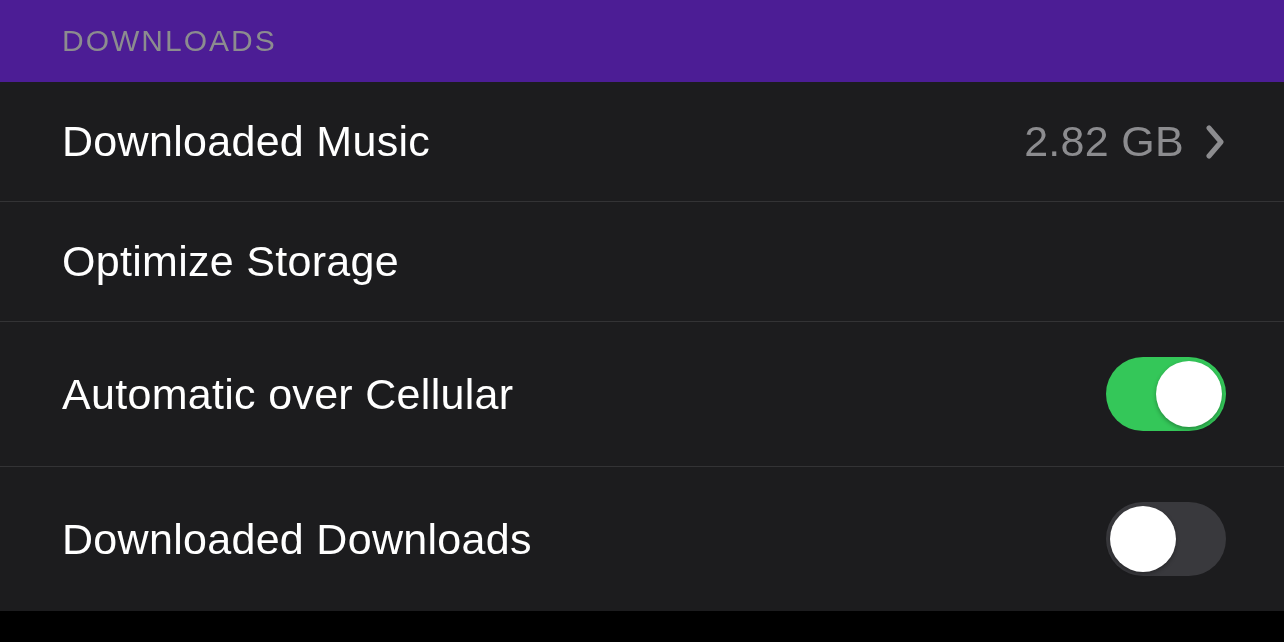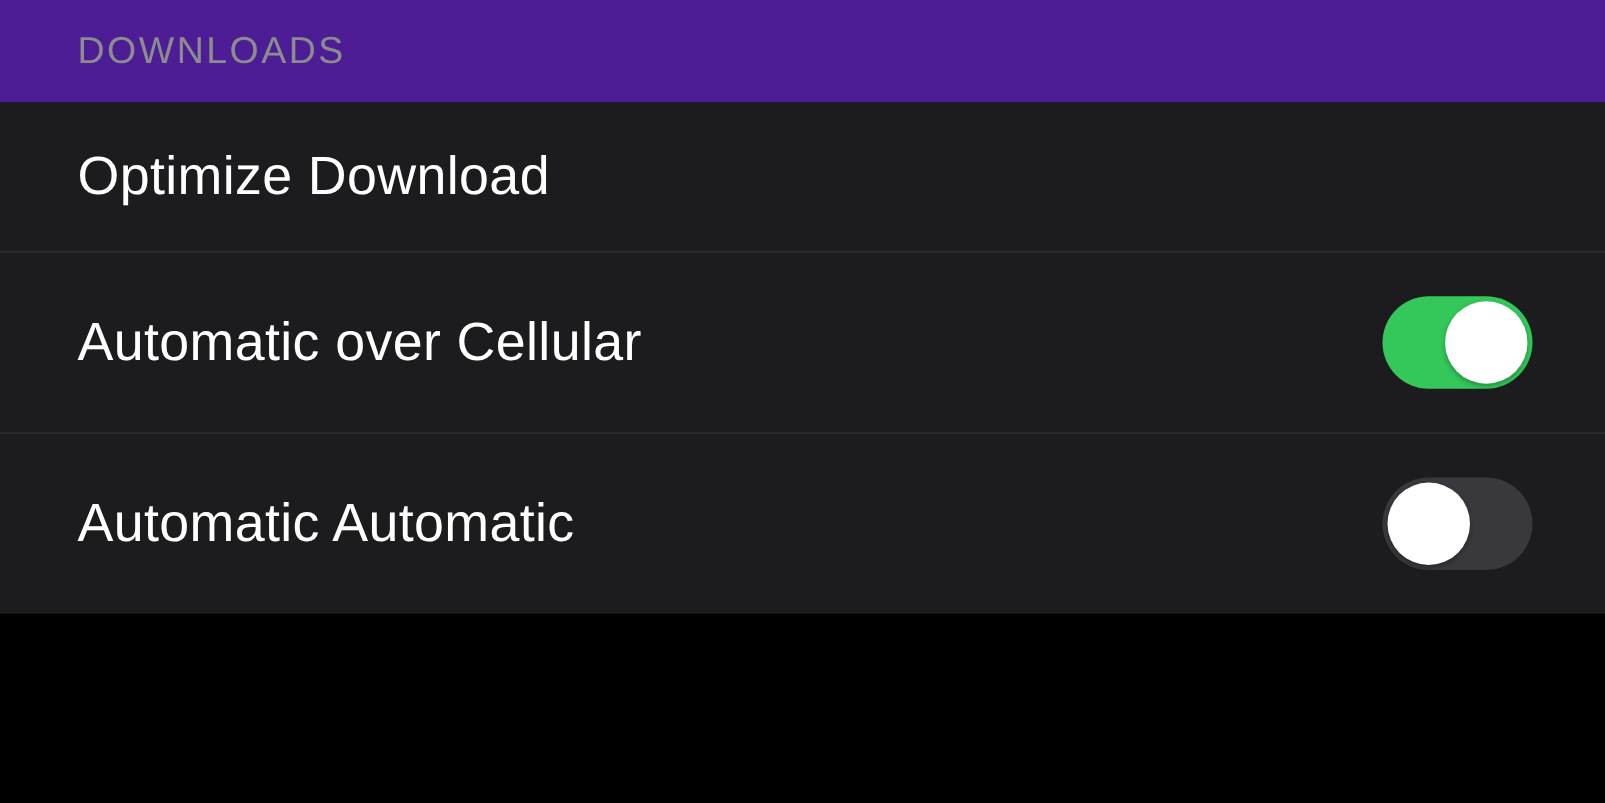--- a/index.html
+++ b/index.html
@@ -98,36 +98,47 @@
   </style>
 </head>
 <body>
 
 <div class="section-header">
   <span class="section-header-text">DOWNLOADS</span>
 </div>
 
 <div class="settings-group">
 
+  <div class="settings-row">
+    <span class="row-label">Downloaded Music</span>
+    <div class="row-right">
+      <span class="row-value">2.82 GB</span>
+      <span class="chevron">
+        <svg viewBox="0 0 20 34" fill="none">
+          <path d="M3 3 L15 17 L3 31" stroke="#8c8c8f" stroke-width="5" stroke-linecap="round" stroke-linejoin="round"></path>
+        </svg>
+      </span>
+    </div>
+  </div>
 
   <div class="settings-row">
-    <span class="row-label">Optimize Download</span>
+    <span class="row-label">Optimize Storage</span>
   </div>
 
   <div class="settings-row">
     <span class="row-label">Automatic over Cellular</span>
     <div class="row-right">
       <div class="toggle on">
         <div class="toggle-knob"></div>
       </div>
     </div>
   </div>
 
   <div class="settings-row">
-    <span class="row-label">Automatic Automatic</span>
+    <span class="row-label">Downloaded Downloads</span>
     <div class="row-right">
       <div class="toggle off">
         <div class="toggle-knob"></div>
       </div>
     </div>
   </div>
 
 </div>
 
 </body></html>

